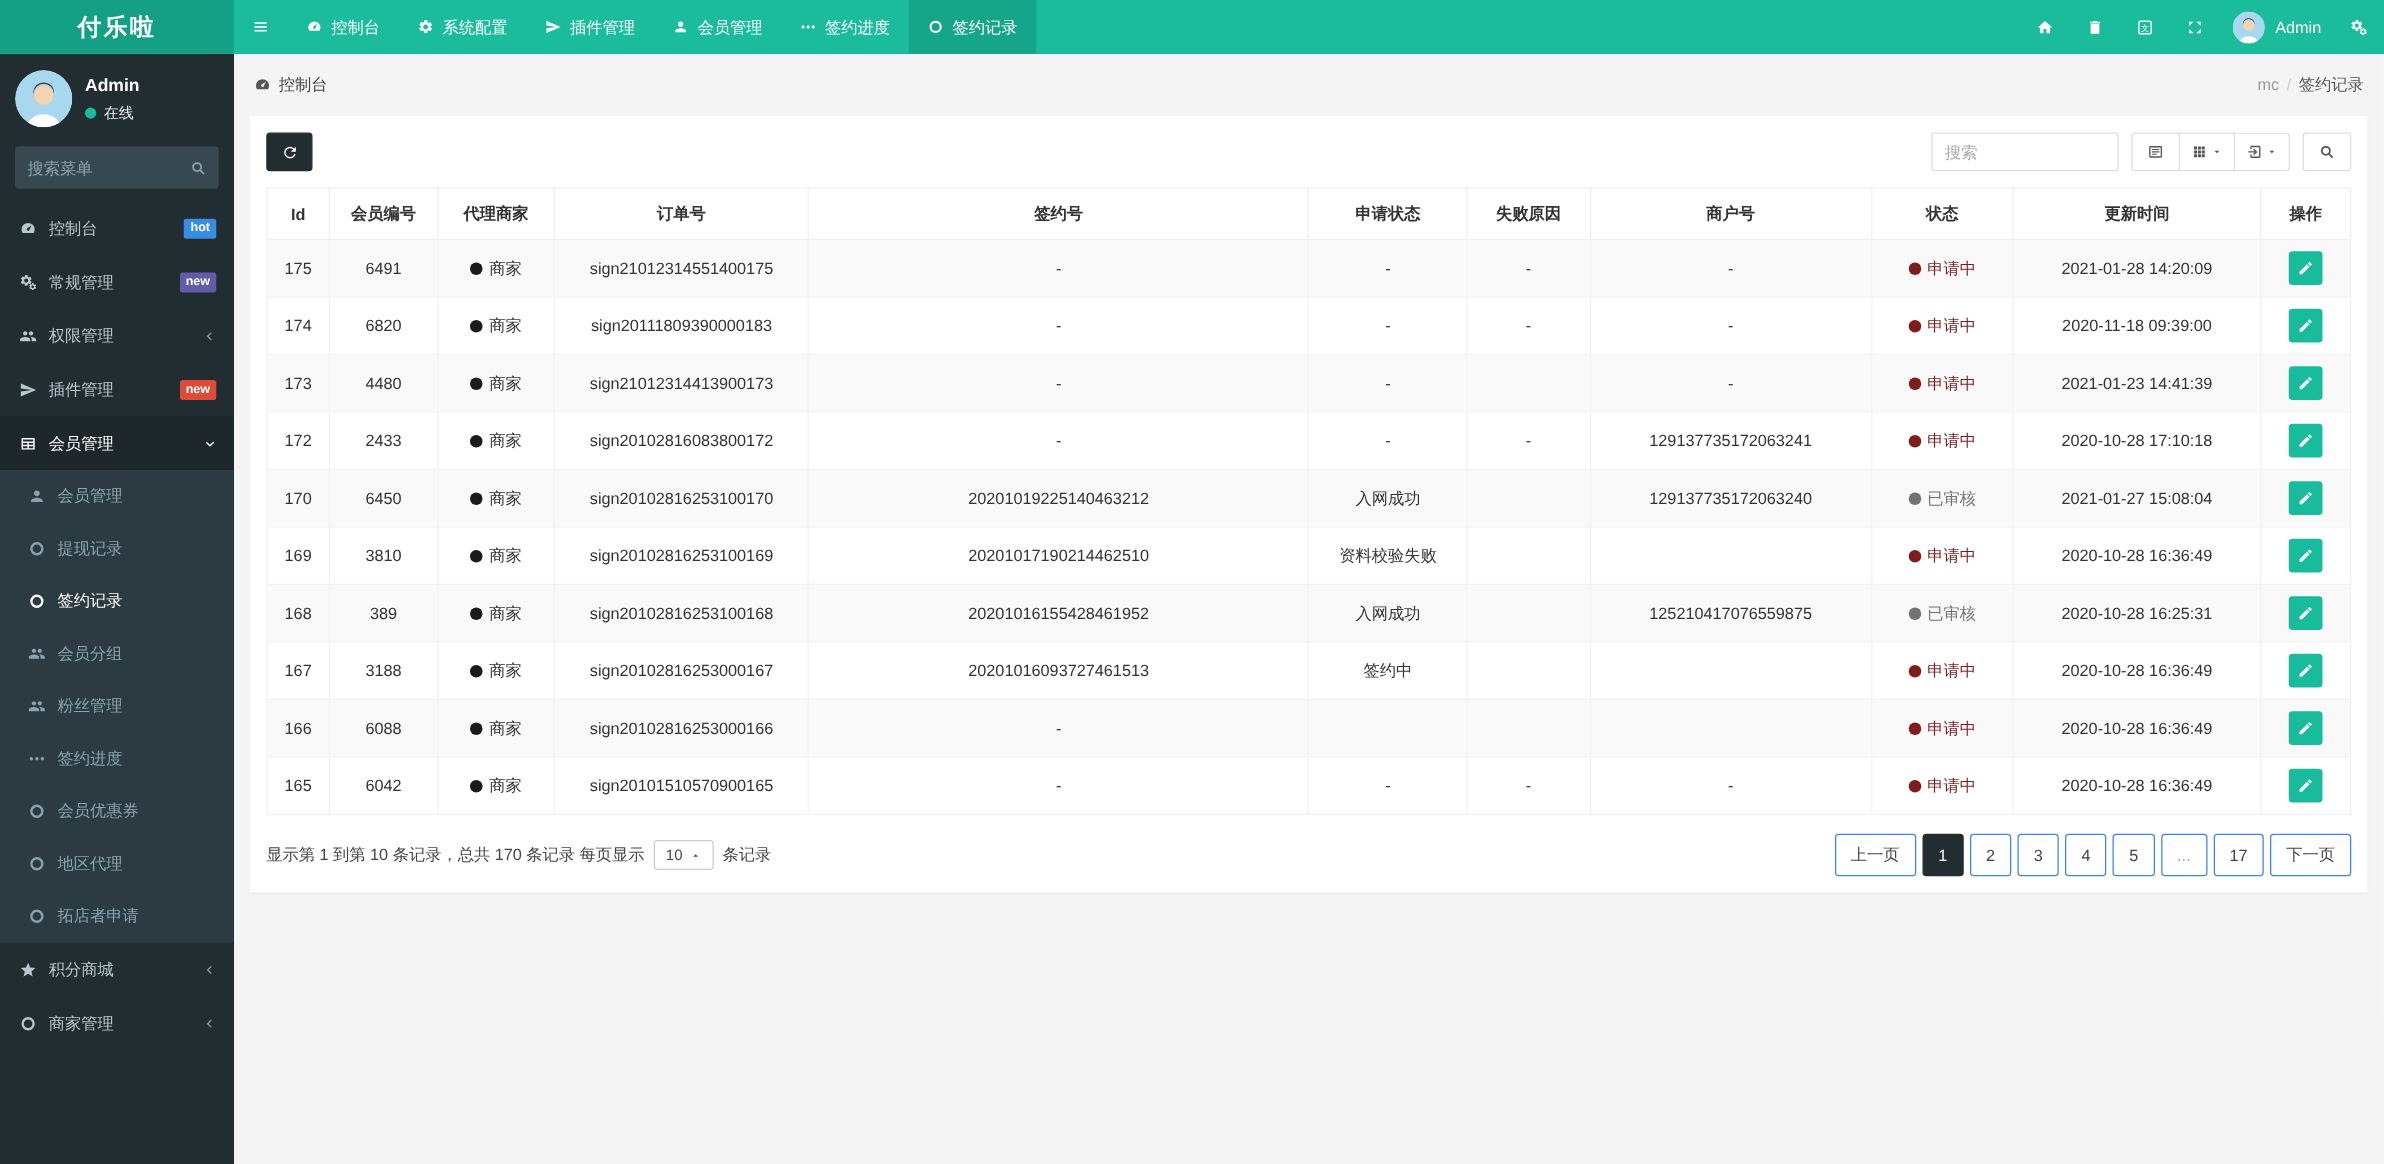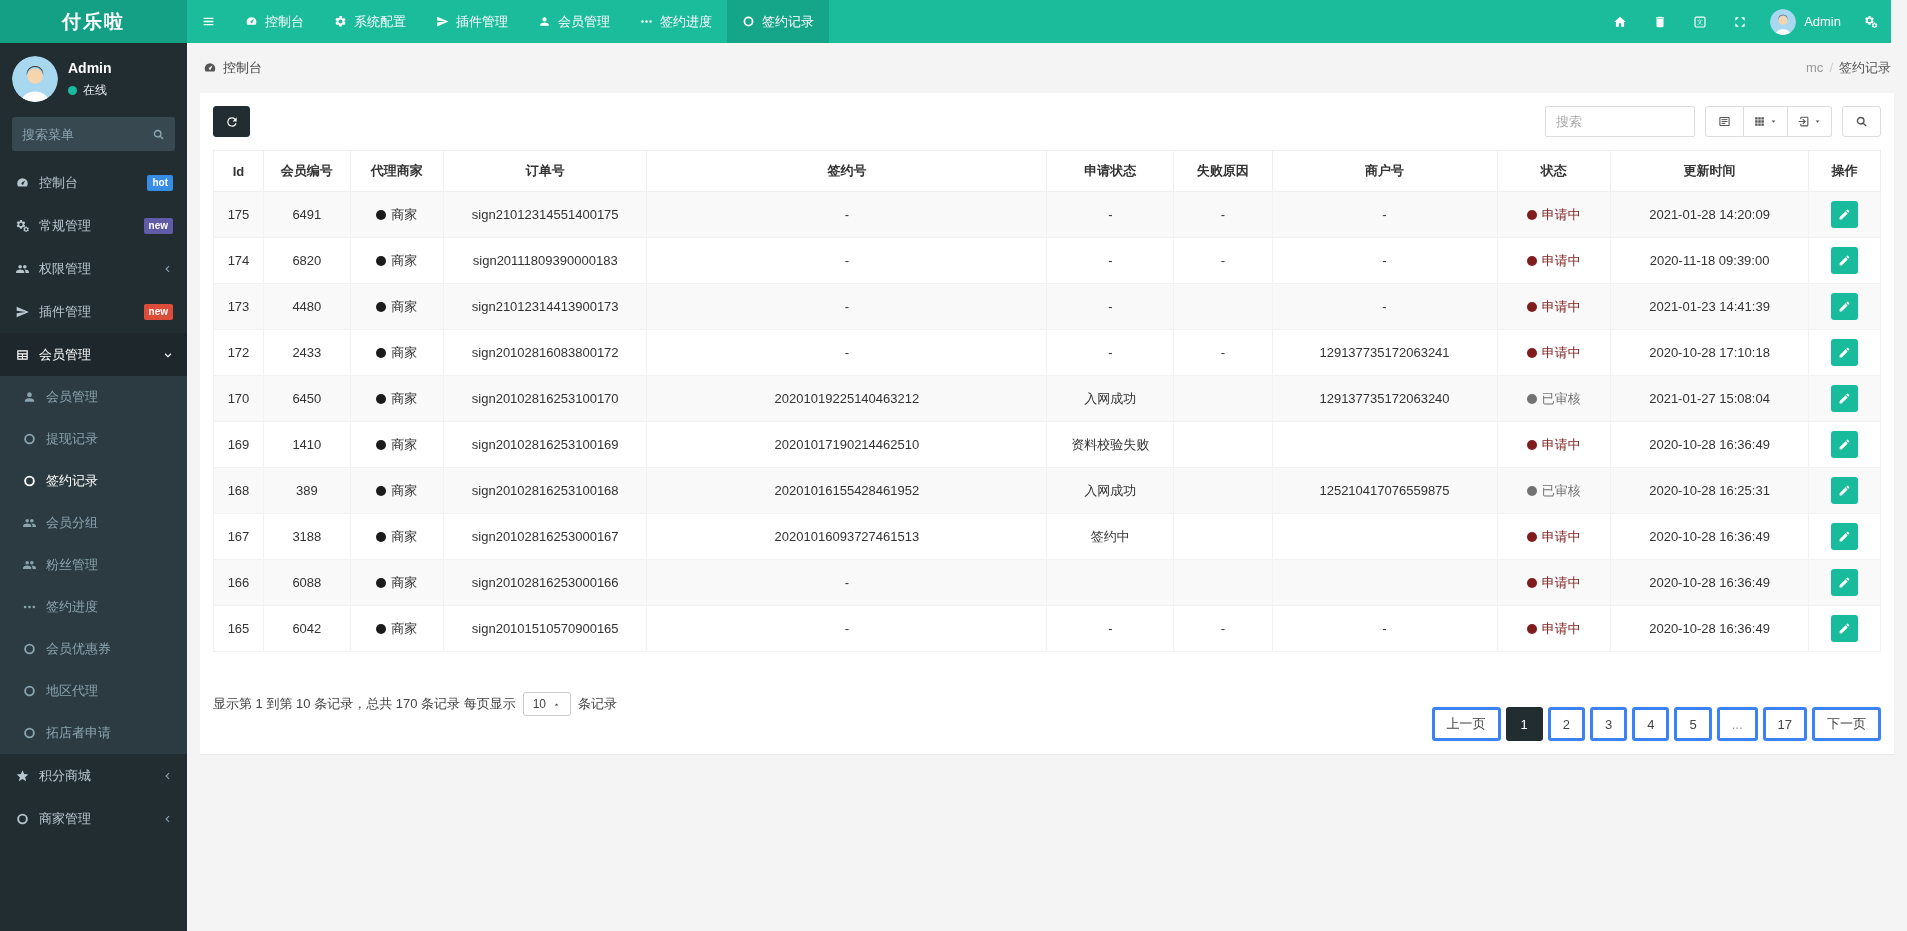--- a/index.html
+++ b/index.html
@@ -2,21 +2,21 @@
 <html><head>
 <meta charset="utf-8">
 <style>
   * { margin:0; padding:0; box-sizing:border-box; }
   html,body { width:100%; height:100%; }
   body { font-family:"Liberation Sans","DejaVu Sans",sans-serif; background:#f4f4f5; font-size:13px; color:#333; }
   .icon { display:inline-flex; width:1em; height:1em; }
   .icon svg { width:100%; height:100%; display:block; }
 
   
-  .navbar { position:fixed; top:0; left:0; right:16px; height:43px; background:#1abc9c; display:flex; z-index:50; }
+  .navbar { position:fixed; top:0; left:0; right:0; height:43px; background:#1abc9c; display:flex; z-index:50; }
   .logo { width:187px; background:#14a085; color:#fff; display:flex; align-items:center; justify-content:center;
           font-size:19px; font-weight:bold; letter-spacing:2px; }
   .nav-left { display:flex; }
   .nav-item { display:flex; align-items:center; gap:7px; padding:0 15px; color:#fff; font-size:13px; cursor:pointer; height:43px; }
   .nav-item .icon { font-size:13px; }
   .nav-item.active { background:#15a589; }
   .nav-right { margin-left:auto; display:flex; align-items:center; }
   .nav-icon-btn { padding:0 13px; height:43px; display:flex; align-items:center; color:#fff; font-size:14px; cursor:pointer; }
   .nav-user { display:flex; align-items:center; gap:8px; padding:0 10px; color:#fff; cursor:pointer; }
   .nav-avatar { width:26px; height:26px; border-radius:50%; overflow:hidden; display:inline-flex; }
@@ -81,21 +81,21 @@
   .btn-edit { width:27px; height:27px; background:#18bc9c; border:none; border-radius:3px; color:#fff; cursor:pointer;
               display:inline-flex; align-items:center; justify-content:center; font-size:13px; }
 
   .table-footer { display:flex; justify-content:space-between; align-items:center; margin-top:15px; color:#444; }
   .summary { display:flex; align-items:center; font-size:13px; }
   .pagesize-btn { display:inline-flex; align-items:center; gap:6px; border:1px solid #ccc; background:#fff; border-radius:3px;
                   padding:4px 9px; margin:0 7px; font-size:12px; color:#444; cursor:pointer; }
   .pagesize-btn .caret { font-size:9px; }
   .pagination { display:flex; gap:5px; }
   .page-btn { min-width:33px; height:34px; padding:0 12px; display:flex; align-items:center; justify-content:center;
-              border:3px solid #3b82f6; background:#fff; border-radius:3px; color:#444; font-size:13px; cursor:pointer;margin-top:40px; }
+              border:1px solid #3b82f6; background:#fff; border-radius:3px; color:#444; font-size:13px; cursor:pointer; }
   .page-btn.active { background:#222d32; border-color:#222d32; color:#fff; }
   .page-btn.disabled { color:#999; cursor:default; }
 </style>
 </head>
 <body>
 
 <header class="navbar">
   <div class="logo">付乐啦</div>
   <div class="nav-item">
     <span class="icon">
@@ -623,21 +623,21 @@
             <td><button class="btn-edit">
                 <span class="icon">
                   <svg viewBox="0 0 24 24" fill="currentColor" xmlns="http://www.w3.org/2000/svg">
                     <path d="M3 17.25V21h3.75L17.81 9.94l-3.75-3.75L3 17.25zM20.71 7.04a.996.996 0 0 0 0-1.41l-2.34-2.34a.996.996 0 0 0-1.41 0l-1.83 1.83 3.75 3.75 1.83-1.83z"></path>
                   </svg>
                 </span>
               </button></td>
           </tr>
           <tr>
             <td><span>169</span></td>
-            <td><span>1410</span></td>
+            <td><span>3810</span></td>
             <td><span class="agent-dot"></span><span>商家</span></td>
             <td><span>sign20102816253100169</span></td>
             <td><span>20201017190214462510</span></td>
             <td><span>资料校验失败</span></td>
             <td><span></span></td>
             <td><span></span></td>
             <td><span class="status-red"><span class="st-dot"></span><span>申请中</span></span></td>
             <td><span>2020-10-28 16:36:49</span></td>
             <td><button class="btn-edit">
                 <span class="icon">

